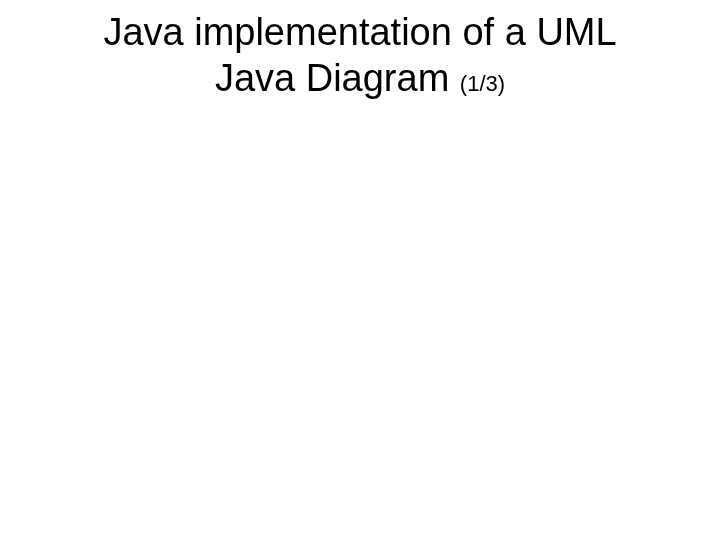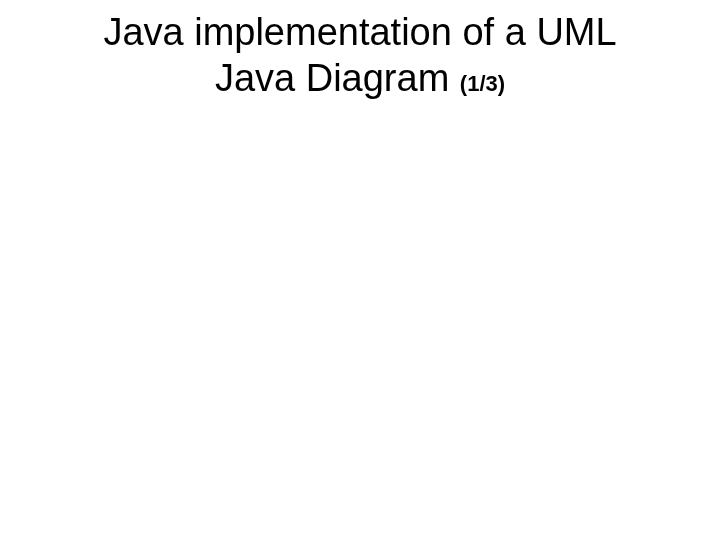--- a/index.html
+++ b/index.html
@@ -26,21 +26,21 @@
     text-align: center;
   }
   .title-main {
     font-size: 38px;
     line-height: 1.2;
     font-weight: 400;
     letter-spacing: 0px;
   }
   .page-indicator {
     font-size: 22px;
-    font-weight: 700;
+    font-weight: 400;
     vertical-align: baseline;
   }
 </style>
 </head>
 <body>
 
 <div class="slide">
   <div class="title-block">
     <div class="title-main">Java implementation of a UML</div>
     <div class="title-main">

